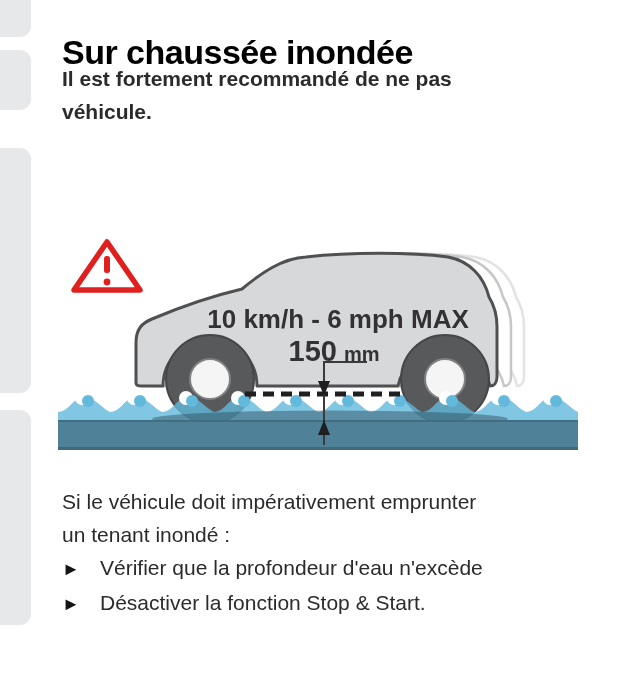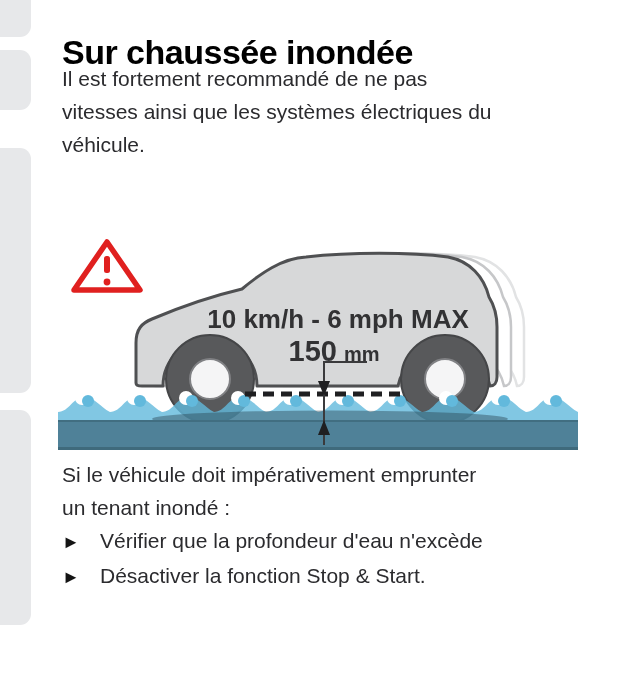--- a/index.html
+++ b/index.html
@@ -20,22 +20,22 @@
   .tab4{top:410px;height:215px;}
 
   .page-title{
     position:absolute;left:62px;top:10px;width:540px;
     font-size:34px;font-weight:bold;color:#000000;letter-spacing:-0.5px;
   }
   .para{
     position:absolute;left:62px;width:560px;
     font-size:21px;line-height:33px;color:#2b2b2e;
   }
-  .intro{top:62px;}
-  .steps{top:458px;}
+  .intro{top:62px;font-weight:bold;}
+  .steps{top:485px;}
   .line{white-space:nowrap;}
   .bullet{
     display:inline-block;width:38px;font-size:18px;color:#141414;
     vertical-align:baseline;
   }
   .figure{
     position:absolute;left:58px;top:231px;width:540px;height:225px;
   }
   svg text{font-family:"Liberation Sans", sans-serif;}
 </style>
@@ -44,21 +44,20 @@
 
 <div class="side-tab tab1"></div>
 <div class="side-tab tab2"></div>
 <div class="side-tab tab3"></div>
 <div class="side-tab tab4"></div>
 
 <h1 class="page-title">Sur chaussée inondée</h1>
 
 <div class="para intro">
   <div class="line">Il est fortement recommandé de ne pas</div>
-  <div class="line">vitesses ainsi que les systèmes électriques du</div>
   <div class="line">véhicule.</div>
 </div>
 
 <svg class="figure" viewBox="0 0 540 225" width="540" height="225">
 
   <defs>
     <g id="foamdef">
       <circle cx="24" cy="167" r="7" fill="#ffffff"></circle>
       <circle cx="30" cy="170" r="6" fill="#62b9dc"></circle>
     </g>

